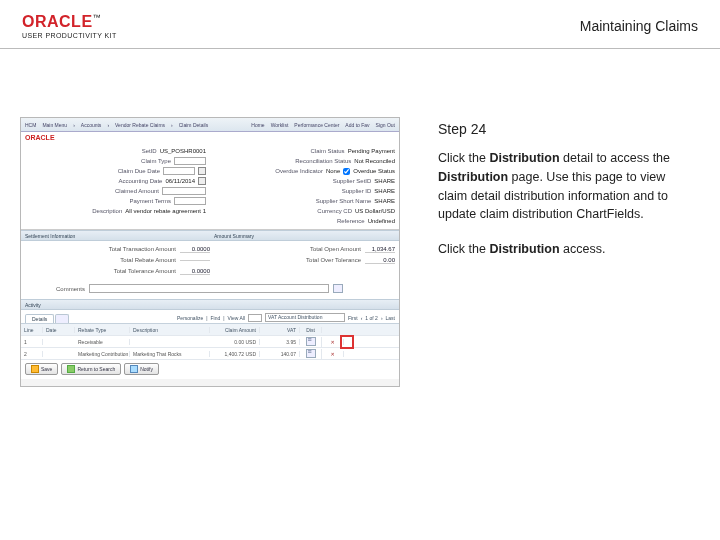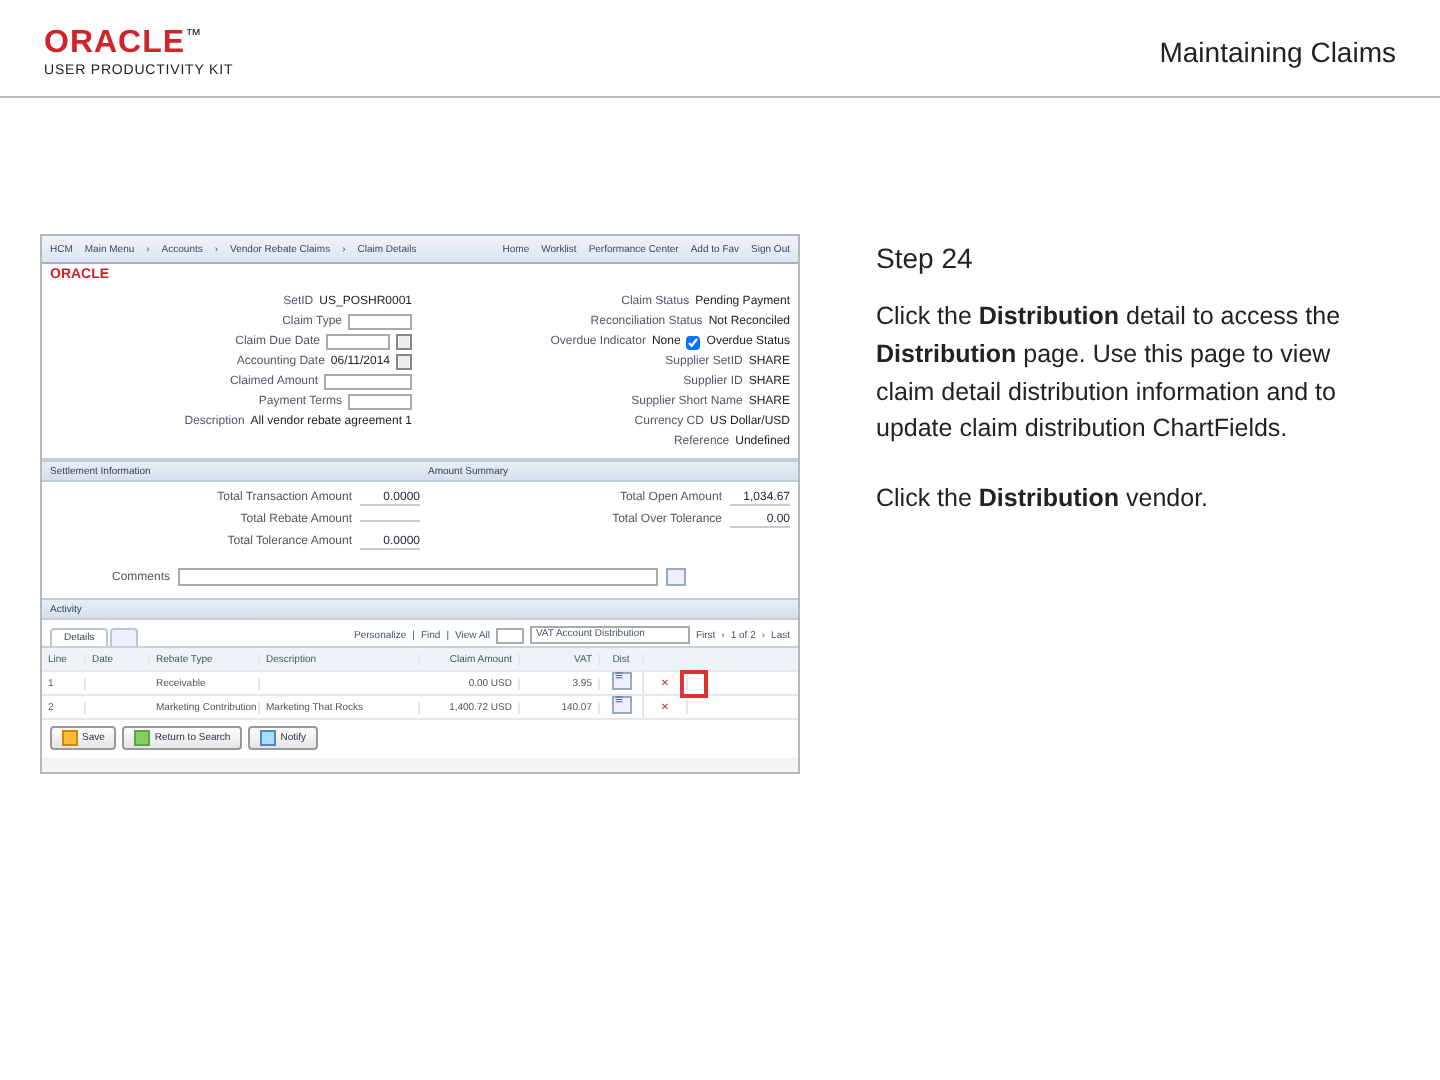--- a/index.html
+++ b/index.html
@@ -468,17 +468,17 @@
     </div>
   </div>
 
   <div class="right">
     <div class="step-label">Step 24</div>
     <div class="instructions">
       <p>
         <span>Click the </span><b>Distribution</b><span> detail to access the </span><b>Distribution</b><span> page. Use this page to view claim detail distribution information and to update claim distribution ChartFields.</span>
       </p>
       <p>
-        <span>Click the </span><b>Distribution</b><span> vendor.</span>
+        <span>Click the </span><b>Distribution</b><span> access.</span>
       </p>
     </div>
   </div>
 </div>
 
 </body></html>

